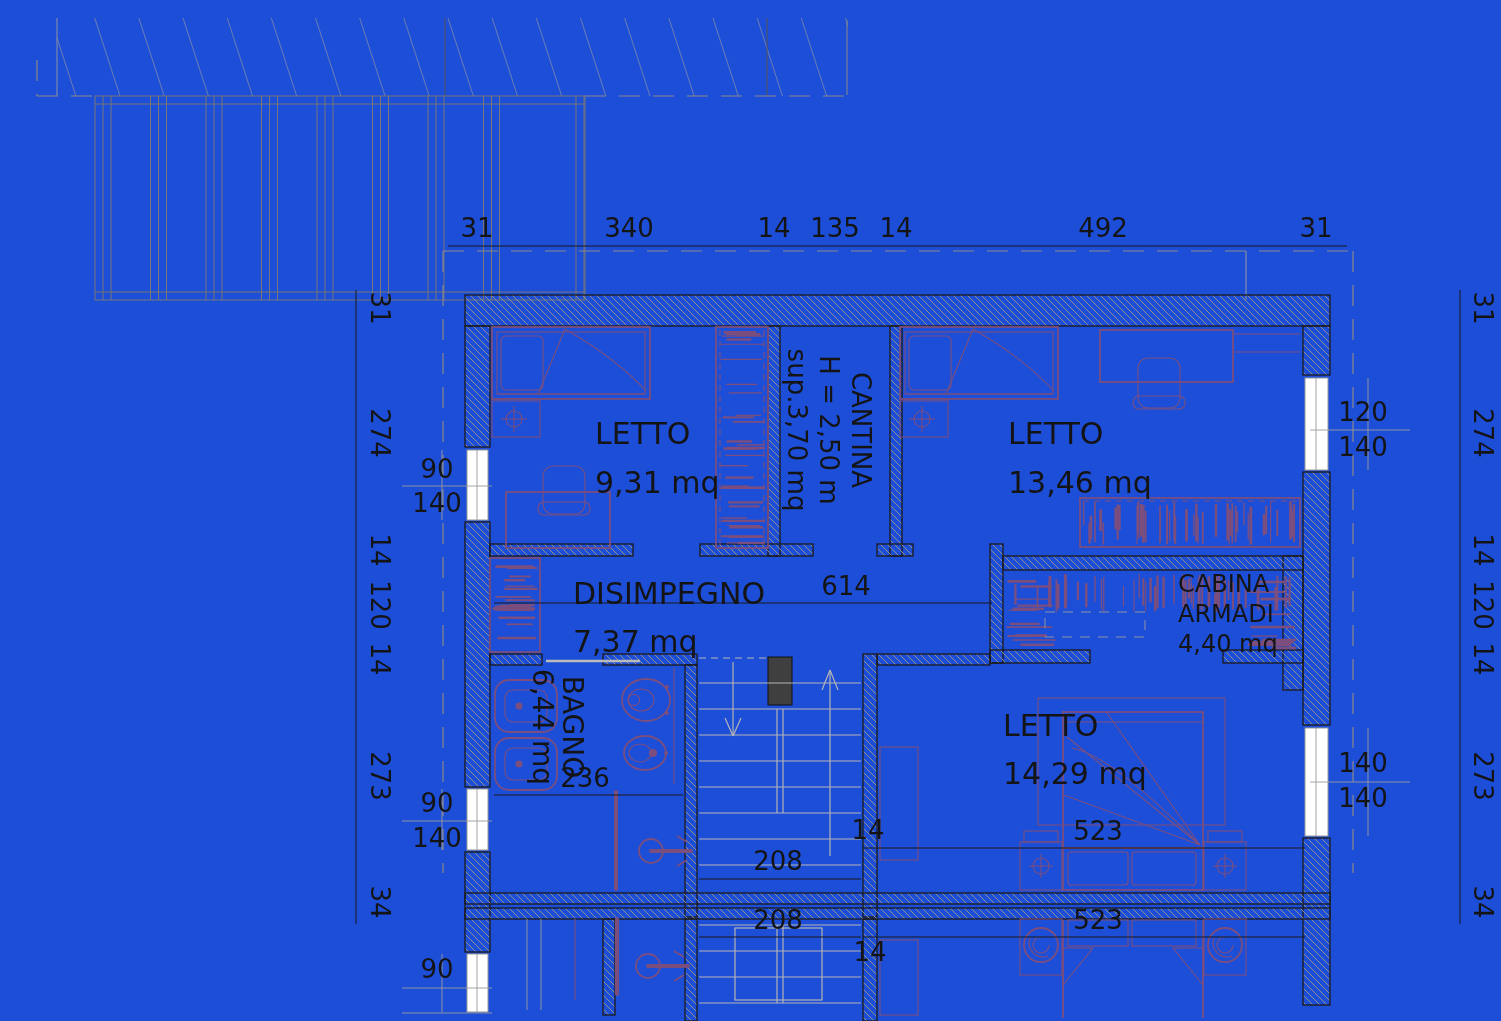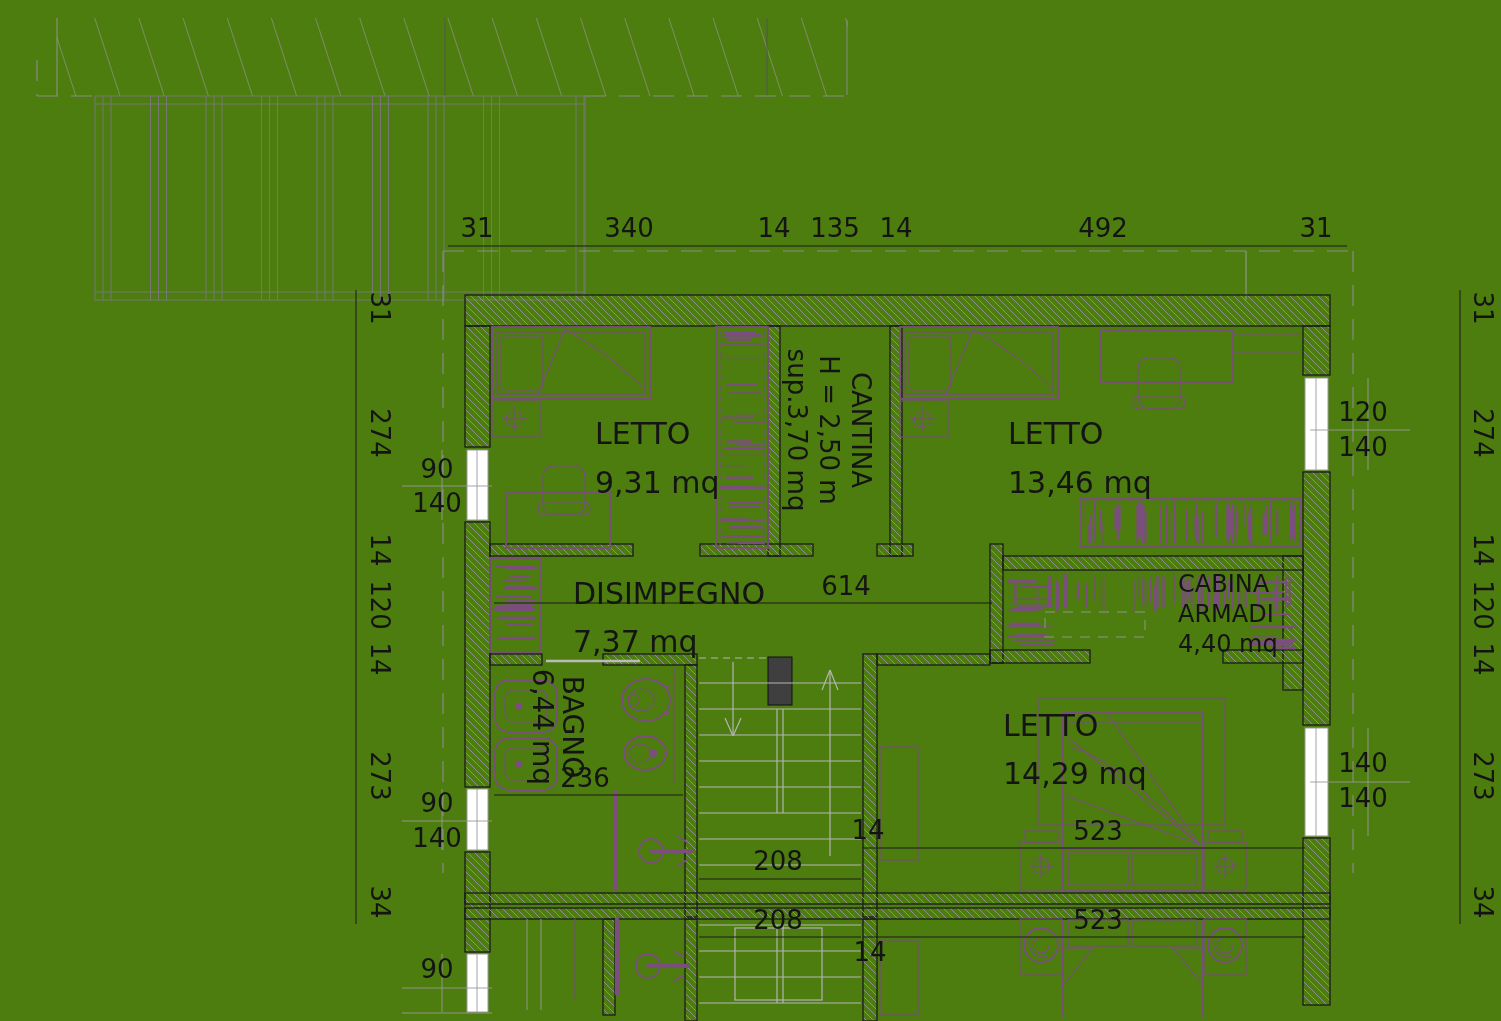--- a/index.html
+++ b/index.html
@@ -1,16 +1,16 @@
 <!DOCTYPE html>
 <html style="--furn: #7b4e7e; --stairs: #b5b5b5; --dash: #8a8a8a; --text: #141414;"><head>
 <meta charset="utf-8">
 <style>
   html,body{margin:0;padding:0;background:#fff;}
-  .stage{width:1501px;height:1021px;position:relative;background:#4d7c0f;overflow:hidden;}
+  .stage{width:1501px;height:1021px;position:relative;background:#1d4ed8;overflow:hidden;}
   svg{display:block}
   .w {fill:url(#hatchWall);stroke:#1b1b1b;stroke-width:1.3;}
   .wd{fill:#3f3f3f;stroke:#111;stroke-width:1;}
   .fs{stroke:var(--furn);fill:none;stroke-width:1.8;}
   .ft{stroke:var(--furn);fill:none;stroke-width:1.1;}
   .fb{stroke:var(--furn);fill:none;stroke-width:4;stroke-linecap:round;}
   .ff{fill:var(--furn);stroke:none;}
   .gy{stroke:var(--stairs);fill:none;stroke-width:1.2;}
   .rf{stroke:#9a9a9a;fill:none;stroke-width:0.9;}
   .dl{stroke:#1b1b1b;fill:none;stroke-width:1;}

